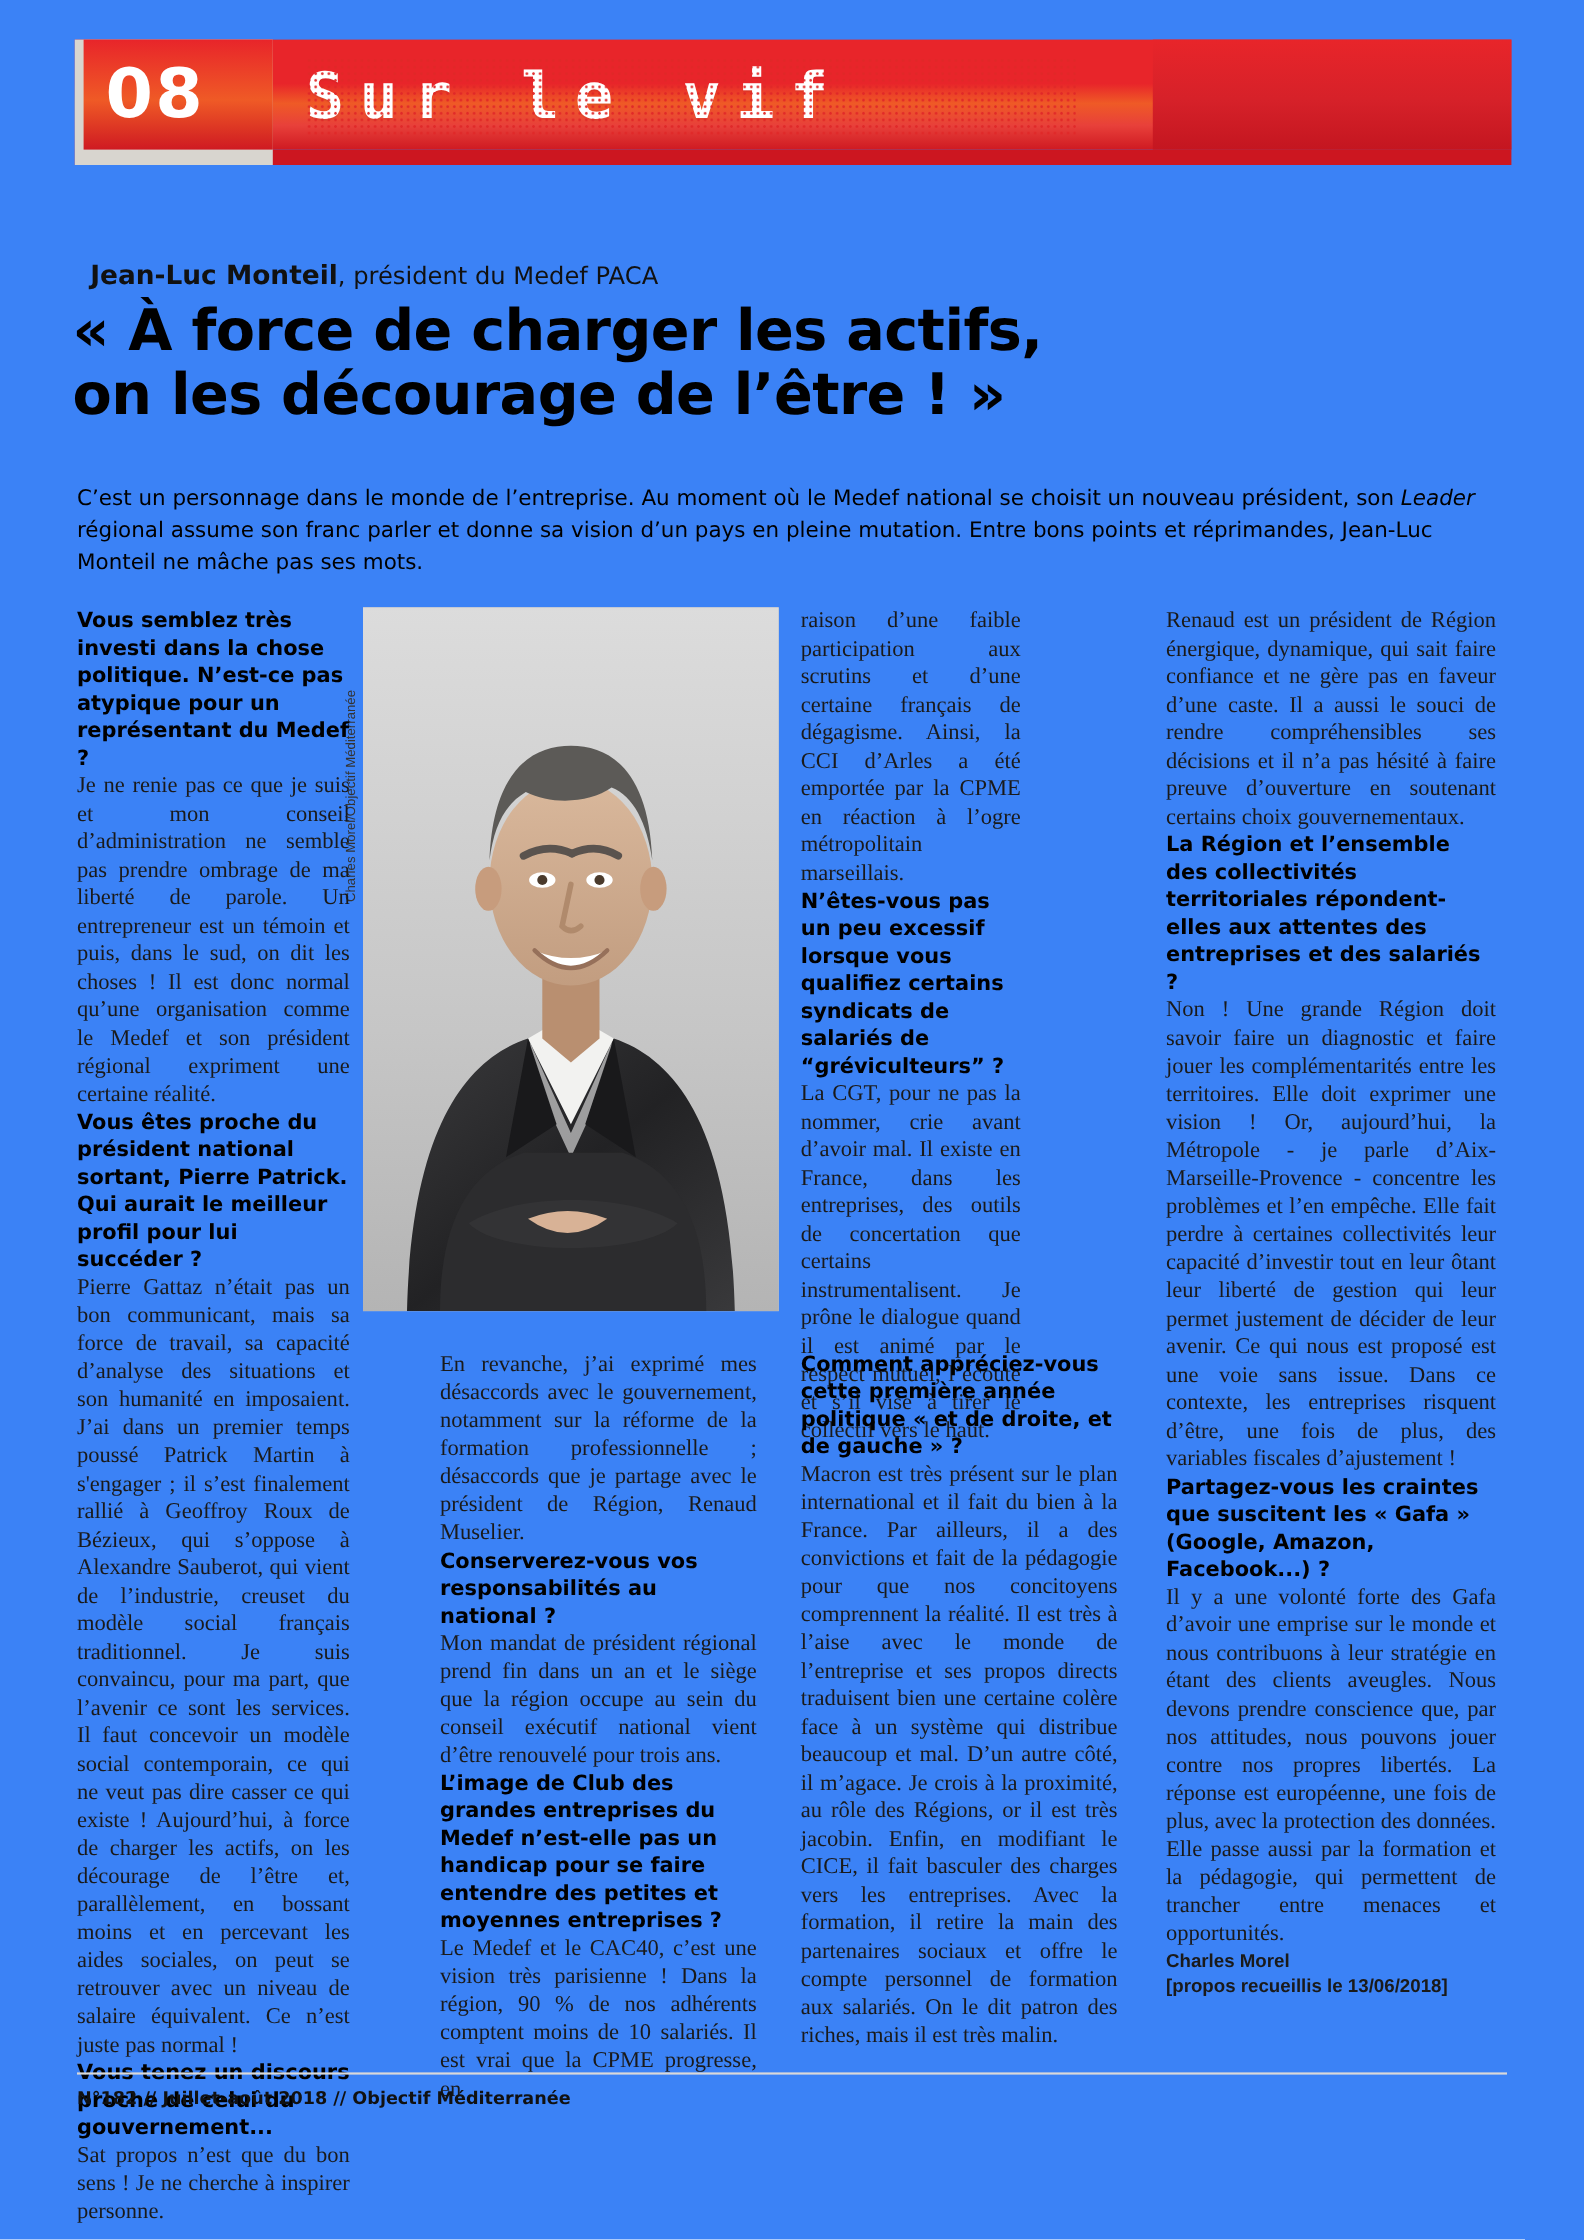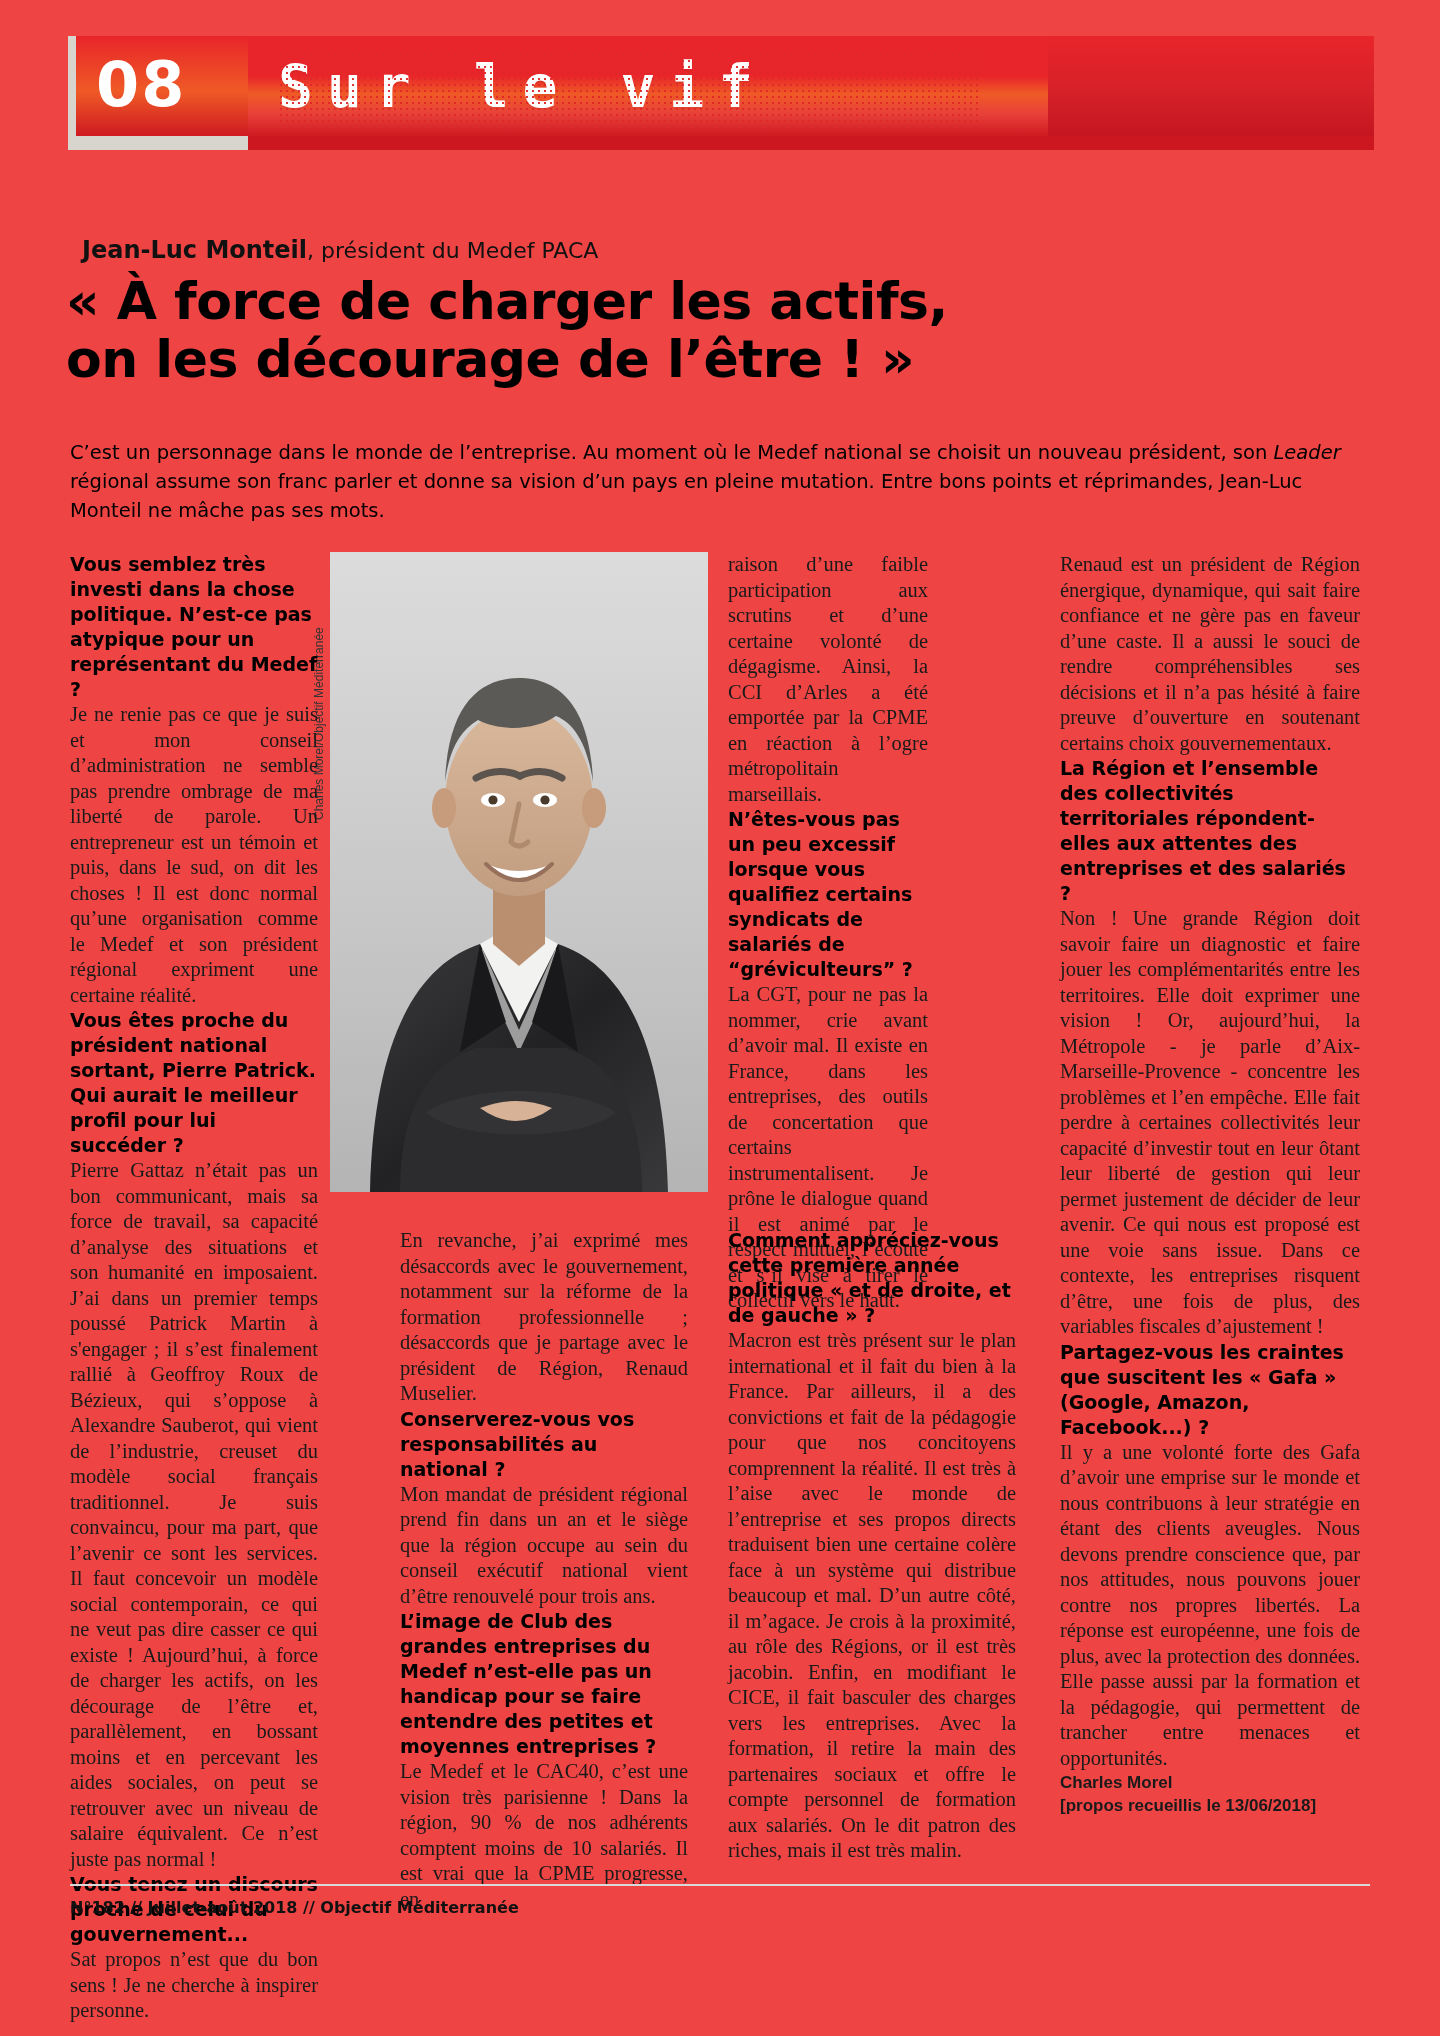--- a/index.html
+++ b/index.html
@@ -14,21 +14,21 @@
     font-family: "Liberation Serif", serif;
     color: #111;
     overflow: hidden;
   }
 
   .page {
     position: absolute;
     left: 0; top: 0;
     width: 1440px;
     height: 2036px;
-    background: #ef4444;
+    background: #3b82f6;
   }
 
   
   .header-band {
     position: absolute;
     left: 68px;
     top: 36px;
     width: 1306px;
     height: 100px;
   }
@@ -325,21 +325,21 @@
 
   <div class="col" id="col2">
     <p>En revanche, j’ai exprimé mes désaccords avec le gouvernement, notamment sur la réforme de la formation professionnelle ; désaccords que je partage avec le président de Région, Renaud Muselier.</p>
     <p class="q">Conserverez-vous vos responsabilités au national ?</p>
     <p>Mon mandat de président régional prend fin dans un an et le siège que la région occupe au sein du conseil exécutif national vient d’être renouvelé pour trois ans.</p>
     <p class="q">L’image de Club des grandes entreprises du Medef n’est-elle pas un handicap pour se faire entendre des petites et moyennes entreprises ?</p>
     <p>Le Medef et le CAC40, c’est une vision très parisienne ! Dans la région, 90 % de nos adhérents comptent moins de 10 salariés. Il est vrai que la CPME progresse, en</p>
   </div>
 
   <div class="col" id="col3">
-    <p>raison d’une faible participation aux scrutins et d’une certaine volonté de dégagisme. Ainsi, la CCI d’Arles a été emportée par la CPME en réaction à l’ogre métropolitain marseillais.</p>
+    <p>raison d’une faible participation aux scrutins et d’une certaine français de dégagisme. Ainsi, la CCI d’Arles a été emportée par la CPME en réaction à l’ogre métropolitain marseillais.</p>
     <p class="q">N’êtes-vous pas un peu excessif lorsque vous qualifiez certains syndicats de salariés de “gréviculteurs” ?</p>
     <p>La CGT, pour ne pas la nommer, crie avant d’avoir mal. Il existe en France, dans les entreprises, des outils de concertation que certains instrumentalisent. Je prône le dialogue quand il est animé par le respect mutuel, l’écoute et s’il vise à tirer le collectif vers le haut.</p>
   </div>
 
   <div class="col" id="col3b">
     <p class="q">Comment appréciez-vous cette première année politique « et de droite, et de gauche » ?</p>
     <p>Macron est très présent sur le plan international et il fait du bien à la France. Par ailleurs, il a des convictions et fait de la pédagogie pour que nos concitoyens comprennent la réalité. Il est très à l’aise avec le monde de l’entreprise et ses propos directs traduisent bien une certaine colère face à un système qui distribue beaucoup et mal. D’un autre côté, il m’agace. Je crois à la proximité, au rôle des Régions, or il est très jacobin. Enfin, en modifiant le CICE, il fait basculer des charges vers les entreprises. Avec la formation, il retire la main des partenaires sociaux et offre le compte personnel de formation aux salariés. On le dit patron des riches, mais il est très malin.</p>
   </div>
 
   <div class="col" id="col4">

